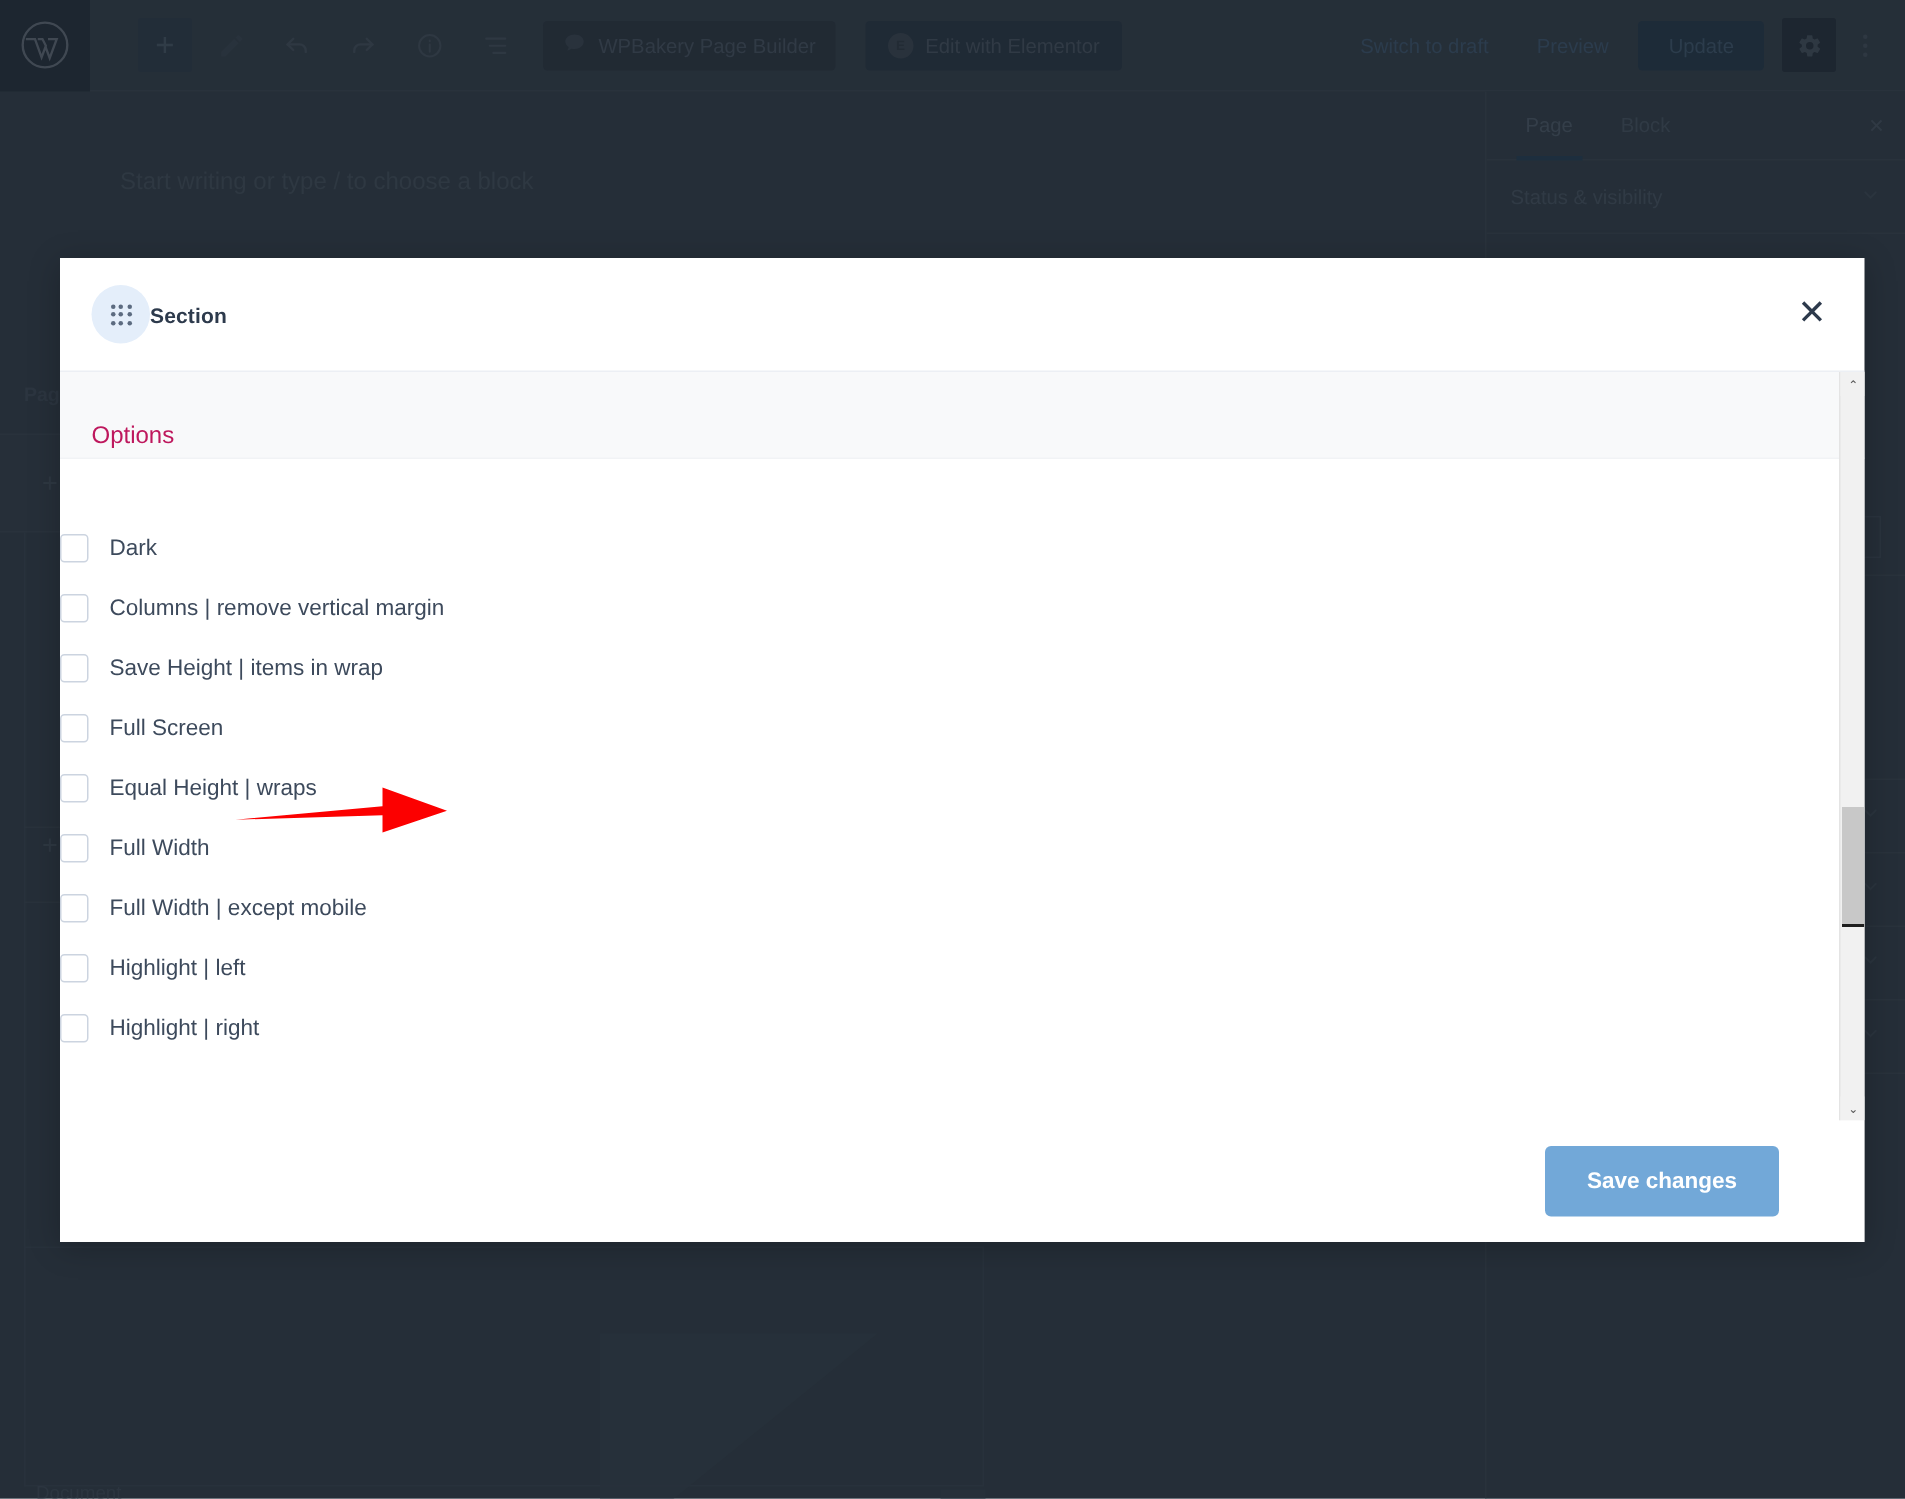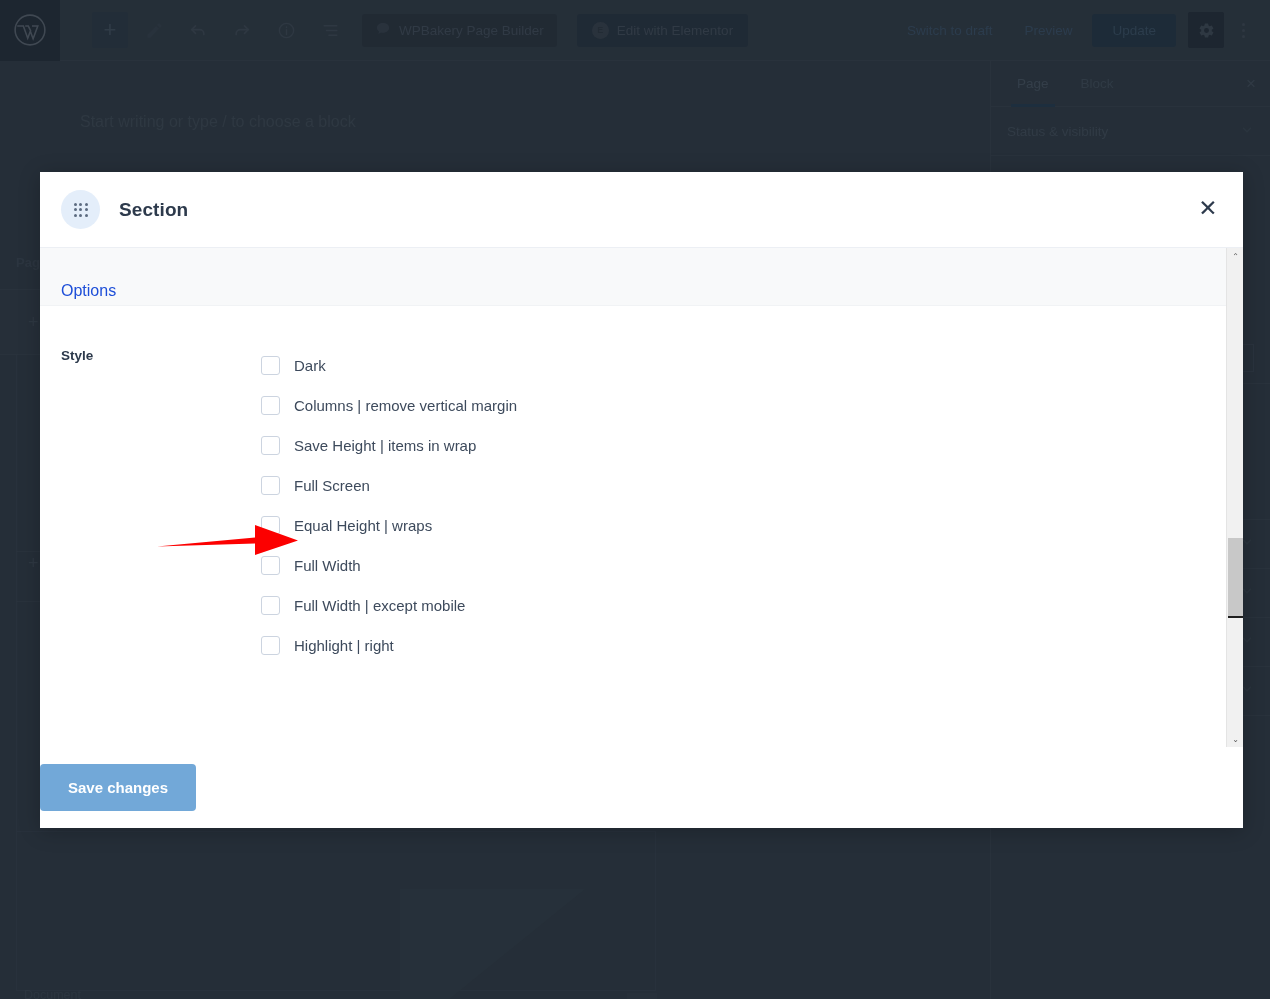--- a/index.html
+++ b/index.html
@@ -211,22 +211,21 @@
     background: #e4eefa;
     display: grid;
     grid-template-columns: repeat(3, 3px);
     grid-template-rows: repeat(3, 3px);
     gap: 2.5px;
     align-content: center; justify-content: center;
     flex: none;
   }
   .drag-badge i { width: 3px; height: 3px; border-radius: 50%; background: #5c6b80; display: block; }
   .modal-title {
-    margin-left: 19px;
-    font-size: 19px; font-weight: 700; color: #2d3a4c;
+    font-size: 14px; font-weight: 700; color: #2d3a4c;
     letter-spacing: .1px;
   }
   .modal-close {
     margin-left: auto;
     font-size: 23px; color: #2d3a4c; line-height: 1;
     width: 26px; height: 26px; text-align: center;
     font-weight: 400;
   }
 
   .modal-body {
@@ -235,21 +234,21 @@
     overflow: hidden;
     background: #fff;
   }
   .options-band {
     height: 58px;
     background: #f8f9fa;
     display: flex; align-items: center;
     padding-left: 21px;
     border-bottom: 1px solid #f1f3f5;
   }
-  .options-band-title { font-size: 16px; color: #1d4ed8; margin-top: 28px; }
+  .options-band-title { font-size: 16px; color: #be185d; margin-top: 28px; }
 
   .opt-grid {
     display: flex;
     padding: 39px 0 0 0;
   }
   .opt-label {
     width: 221px;
     padding-left: 21px;
     font-size: 13.5px; font-weight: 700; color: #2d3a4c;
     padding-top: 3px;
@@ -290,21 +289,21 @@
   .sb-thumb {
     position: absolute; left: 1px; width: 15px;
     top: 290px; height: 80px;
     background: #c8c8c8;
     border-bottom: 2px solid #1e1e1e;
   }
 
   .modal-footer {
     height: 81px;
     background: #fff;
-    display: flex; align-items: center; 
+    display: flex; align-items: center; justify-content: flex-end;
     padding-right: 57px;
     flex: none;
   }
   .save-btn {
     background: #72a8d8;
     color: #fff;
     font-size: 15px; font-weight: 700;
     padding: 15px 28px;
     border: none; border-radius: 4px;
     font-family: "Liberation Sans", sans-serif;
@@ -478,21 +477,20 @@
     <span class="modal-close">✕</span>
   </div>
 
   <div class="modal-body">
 
     <div class="options-band">
       <span class="options-band-title">Options</span>
     </div>
 
     <div class="opt-grid">
-      <div class="opt-label">Style</div>
       <div class="opt-list" id="style-list">
           <div class="opt-item">
             <span class="opt-box"></span>
             <span class="opt-text">Dark</span>
           </div>
           <div class="opt-item">
             <span class="opt-box"></span>
             <span class="opt-text">Columns | remove vertical margin</span>
           </div>
           <div class="opt-item">
@@ -507,20 +505,24 @@
             <span class="opt-box"></span>
             <span class="opt-text">Equal Height | wraps</span>
           </div>
           <div class="opt-item">
             <span class="opt-box"></span>
             <span class="opt-text">Full Width</span>
           </div>
           <div class="opt-item">
             <span class="opt-box"></span>
             <span class="opt-text">Full Width | except mobile</span>
+          </div>
+          <div class="opt-item">
+            <span class="opt-box"></span>
+            <span class="opt-text">Highlight | left</span>
           </div>
           <div class="opt-item">
             <span class="opt-box"></span>
             <span class="opt-text">Highlight | right</span>
           </div>
         </div>
     </div>
 
     <div class="mb-scrollbar">
       <div class="sb-arrow">⌃</div>

